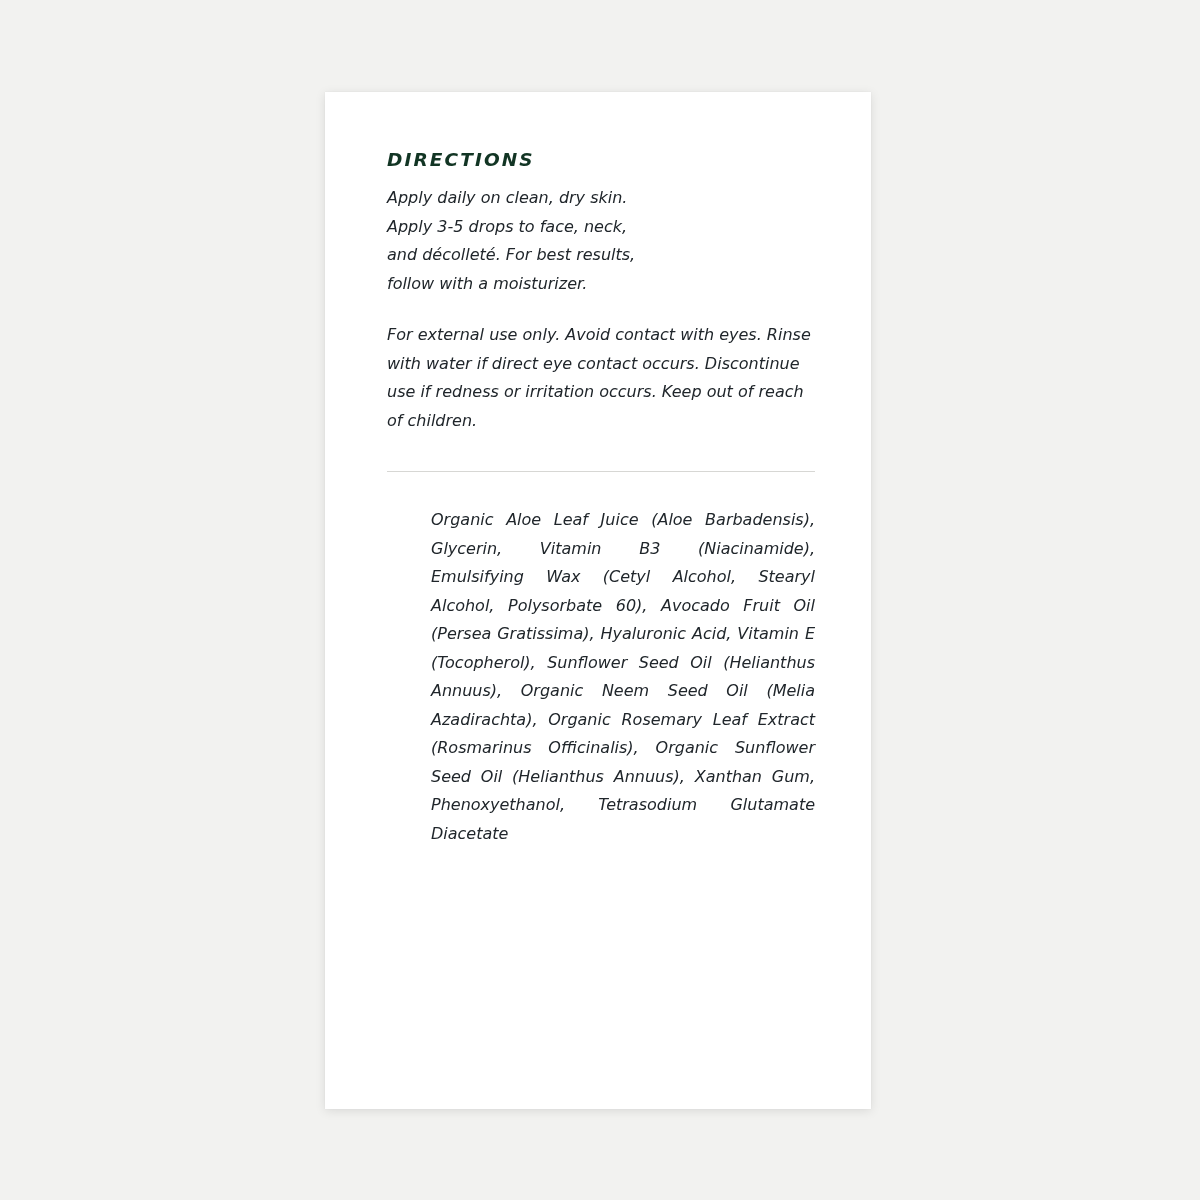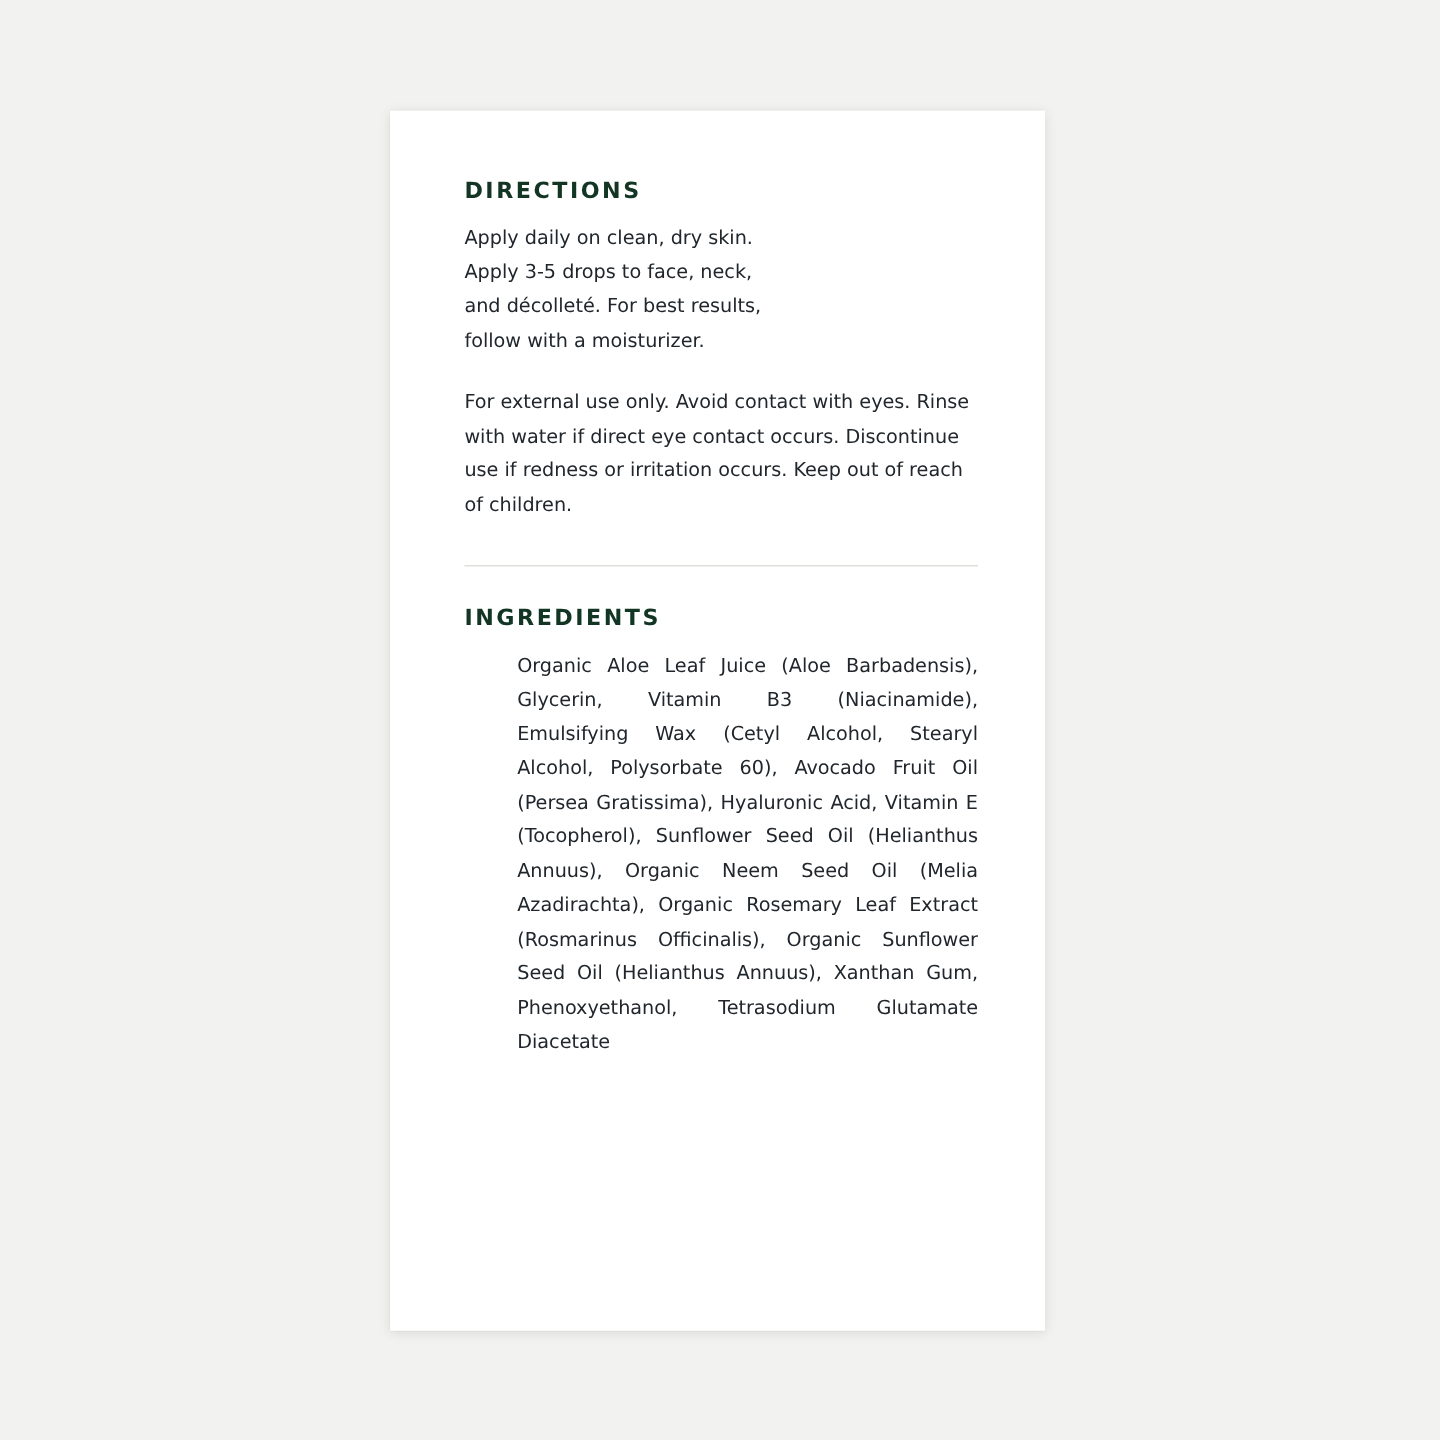--- a/index.html
+++ b/index.html
@@ -10,20 +10,21 @@
     background: #f2f2f0;
     font-family: "DejaVu Sans", sans-serif;
   }
 
   .stage {
     position: relative;
     width: 1200px;
     height: 1200px;
     background: #f2f2f0;
     overflow: hidden;
+    font-style: italic;
   }
 
   .label-card {
     position: absolute;
     left: 325px;
     top: 92px;
     width: 546px;
     height: 1017px;
     background: #ffffff;
     box-shadow: 0 2px 10px rgba(0,0,0,0.10), 0 0 1px rgba(0,0,0,0.08);
@@ -95,20 +96,19 @@
 Apply 3-5 drops to face, neck,
 and décolleté. For best results,
 follow with a moisturizer.</p>
         <div class="para-gap"></div>
         <p class="body-text">For external use only. Avoid contact with eyes. Rinse with water if direct eye contact occurs. Discontinue use if redness or irritation occurs. Keep out of reach of children.</p>
       </section>
 
       <div class="divider"></div>
 
       <section class="block-ingredients">
-        <h2 class="section-heading heading-ingredients">INGREDIENTS</h2>
         <p class="body-text justified">Organic Aloe Leaf Juice (Aloe Barbadensis), Glycerin, Vitamin B3 (Niacinamide), Emulsifying Wax (Cetyl Alcohol, Stearyl Alcohol, Polysorbate 60), Avocado Fruit Oil (Persea Gratissima), Hyaluronic Acid, Vitamin E (Tocopherol), Sunflower Seed Oil (Helianthus Annuus), Organic Neem Seed Oil (Melia Azadirachta), Organic Rosemary Leaf Extract (Rosmarinus Officinalis), Organic Sunflower Seed Oil (Helianthus Annuus), Xanthan Gum, Phenoxyethanol, Tetrasodium Glutamate Diacetate</p>
       </section>
 
     </div>
   </div>
 
 </div>
 
 </body></html>

